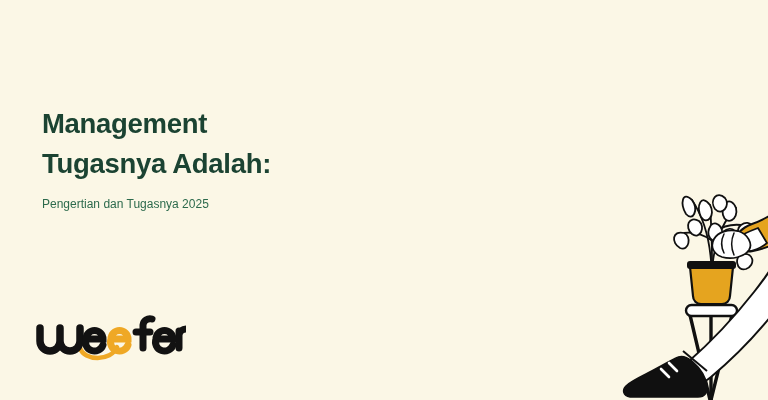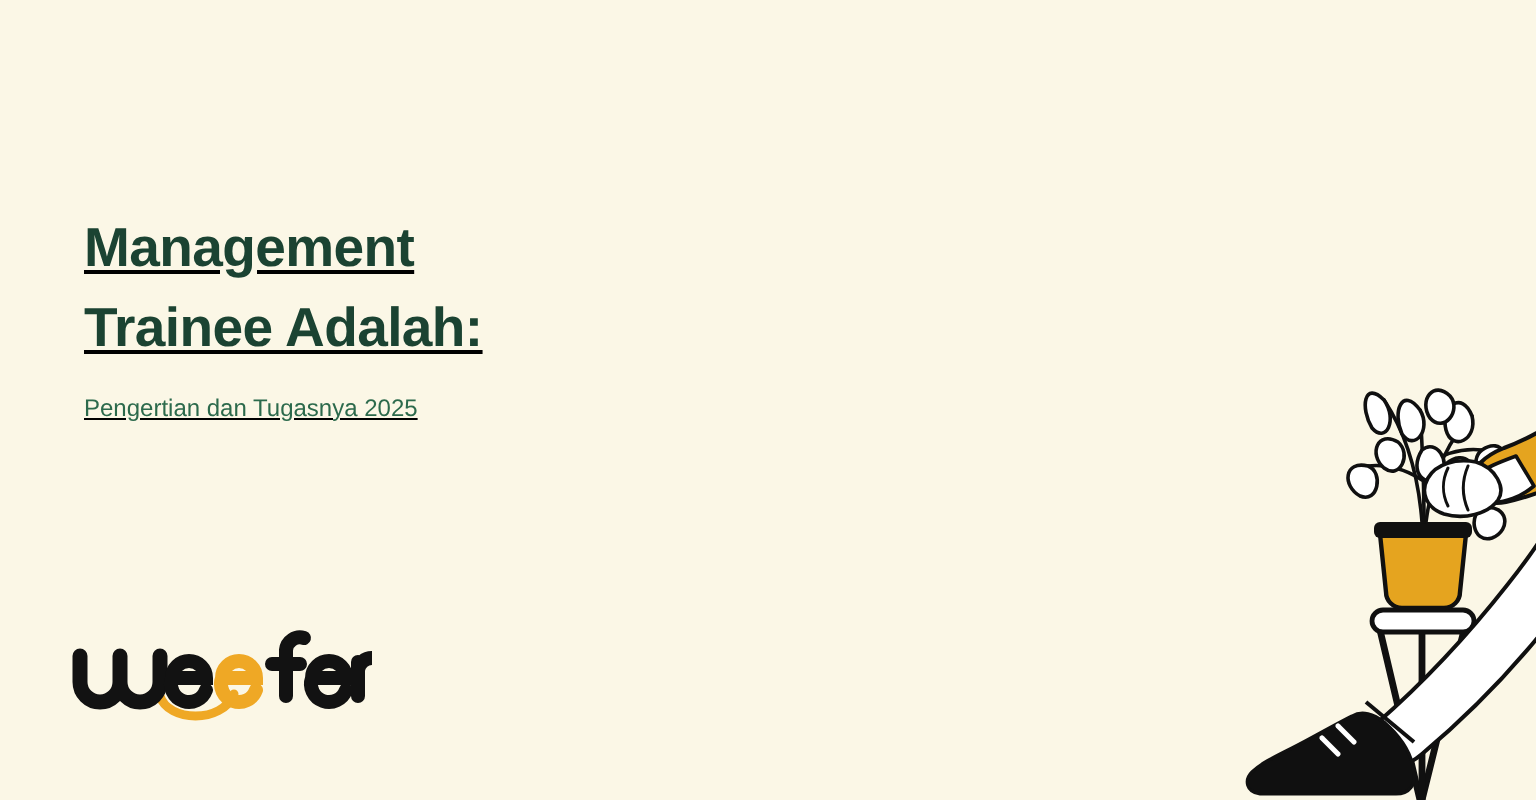--- a/index.html
+++ b/index.html
@@ -15,21 +15,20 @@
     background:#FBF7E6;
     overflow:hidden;
   }
 
   
   #text-block {
     position:absolute;
     left:42px;
     top:104px;
     width:370px;
-    text-decoration:underline;
   }
   #headline {
     color:#1B4332;
     font-size:27.5px;
     font-weight:bold;
     line-height:1.47;
     letter-spacing:-0.3px;
   }
   #headline .hl-line { display:block; white-space:nowrap; }
   #subhead {
@@ -63,21 +62,21 @@
   #illustration svg { display:block; width:100%; height:100%; }
 </style>
 </head>
 <body>
 
 <div id="banner">
 
   <div id="text-block">
     <h1 id="headline">
       <span class="hl-line">Management</span>
-      <span class="hl-line">Trainee Adalah:</span>
+      <span class="hl-line">Tugasnya Adalah:</span>
     </h1>
     <div id="subhead">Pengertian dan Tugasnya 2025</div>
   </div>
 
   <div id="logo" title="weefer">
     <svg viewBox="0 0 300 104" xmlns="http://www.w3.org/2000/svg" aria-label="weefer">
 
       <path d="M88 72 C 96 98, 150 100, 162 70" fill="none" stroke="#EFA825" stroke-width="9" stroke-linecap="round"></path>
 
       <path d="M8 32 L8 58 A20 20 0 0 0 48 58 L48 32 L48 58 A20 20 0 0 0 88 58 L88 32" fill="none" stroke="#121212" stroke-width="15" stroke-linecap="round" stroke-linejoin="round"></path>

